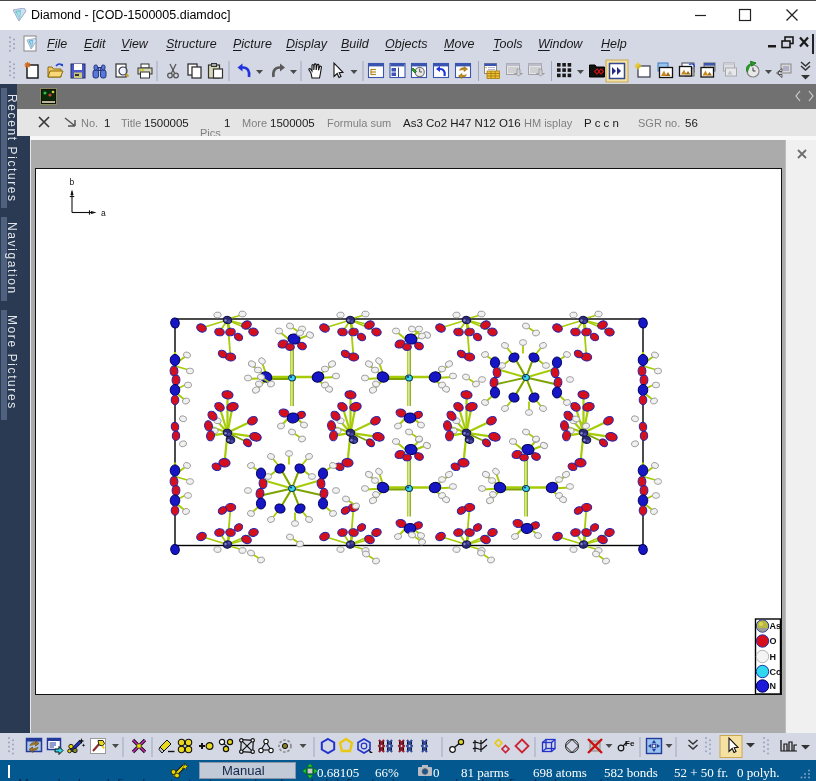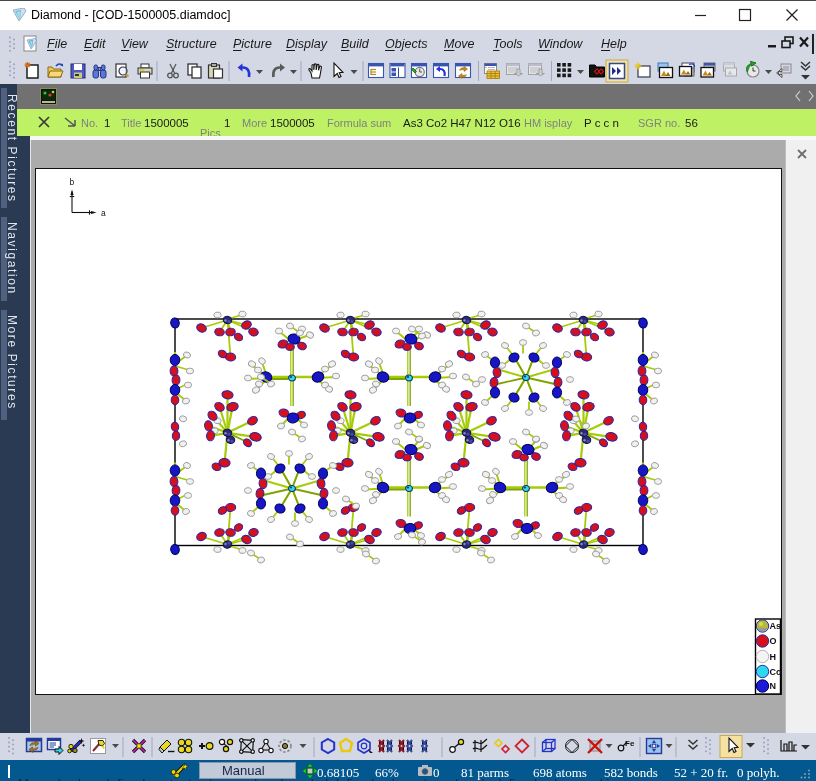--- a/index.html
+++ b/index.html
@@ -18,21 +18,21 @@
   .menuitem u { text-decoration:underline; text-underline-offset:2px; }
 
   
   #toolbar { left:0; top:58px; width:816px; height:26px; background:#d4d8e4; }
 
   
   #breadcrumb { left:17px; top:84px; width:799px; height:25px; background:#717171; }
   #bc-text { position:absolute; left:44px; top:5px; font-size:13px; font-weight:bold; color:#fff; letter-spacing:0.1px; }
 
   
-  #infobar { left:17px; top:109px; width:799px; height:36px; background:#bef264; border-bottom:1px solid #e0e0e0; }
+  #infobar { left:17px; top:109px; width:799px; height:36px; background:#e5e5e5; border-bottom:1px solid #e0e0e0; }
   .ilabel { position:absolute; top:8px; font-size:11px; color:#808080; }
   .ivalue { position:absolute; top:8px; font-size:11.5px; color:#1a1a1a; }
 
   
   #main { left:0; top:136px; width:816px; height:597px; background:#f8f8f8; }
   #canvas-gray { position:absolute; left:30px; top:4px; width:755px; height:593px; background:#ababab; border-left:1px solid #e8e8e8; }
   #page { position:absolute; left:35px; top:32px; width:747px; height:527px; background:#fff; border:1px solid #111; }
   #rightstrip { position:absolute; left:785px; top:4px; width:31px; height:593px; background:#f0f0f0; border-left:1px solid #bcbcbc; }
 
   
@@ -921,21 +921,21 @@
     <div class="sb-text" style="left:375px;">66%</div>
     <svg style="position:absolute; left:418px; top:5px;" width="14" height="11" viewBox="0 0 14 11">
       <rect x="0" y="2" width="14" height="9" rx="1" fill="#b8bcc4"></rect>
       <rect x="4" y="0" width="6" height="3" fill="#b8bcc4"></rect>
       <circle cx="7" cy="6.5" r="2.8" fill="#15578f" stroke="#5a5e66"></circle>
     </svg>
     <div class="sb-text" style="left:433px;">0</div>
     <div class="sb-text" style="left:461px;">81 parms</div>
     <div class="sb-text" style="left:533px;">698 atoms</div>
     <div class="sb-text" style="left:604px;">582 bonds</div>
-    <div class="sb-text" style="left:674px;">52 + 20 fr.</div>
+    <div class="sb-text" style="left:674px;">52 + 50 fr.</div>
     <div class="sb-text" style="left:737px;">0 polyh.</div>
     <div id="sb-clip">&nbsp;&nbsp;&nbsp;&nbsp;&nbsp;Manual colors defined contents atoms colored symbol defined colors atoms bonds defined colors packing</div>
     <svg style="position:absolute; left:800px; top:9px;" width="12" height="10" viewBox="0 0 12 10">
       <g fill="#7ea0bf">
           <circle cx="9" cy="1.5" r="1"></circle>
           <circle cx="5" cy="5" r="1"></circle>
           <circle cx="9" cy="5" r="1"></circle>
           <circle cx="1.5" cy="8.5" r="1"></circle>
           <circle cx="5" cy="8.5" r="1"></circle>
           <circle cx="9" cy="8.5" r="1"></circle>

